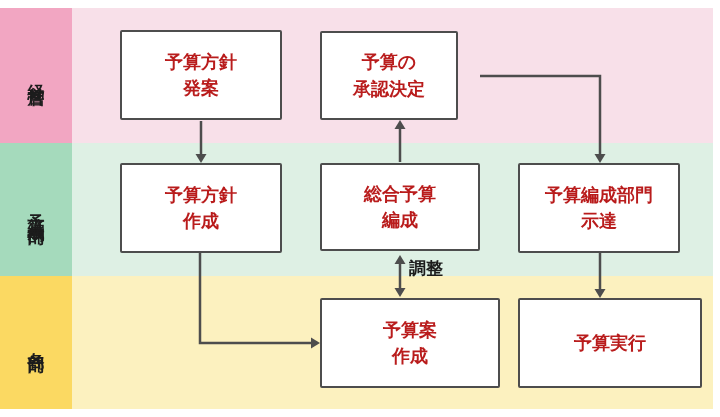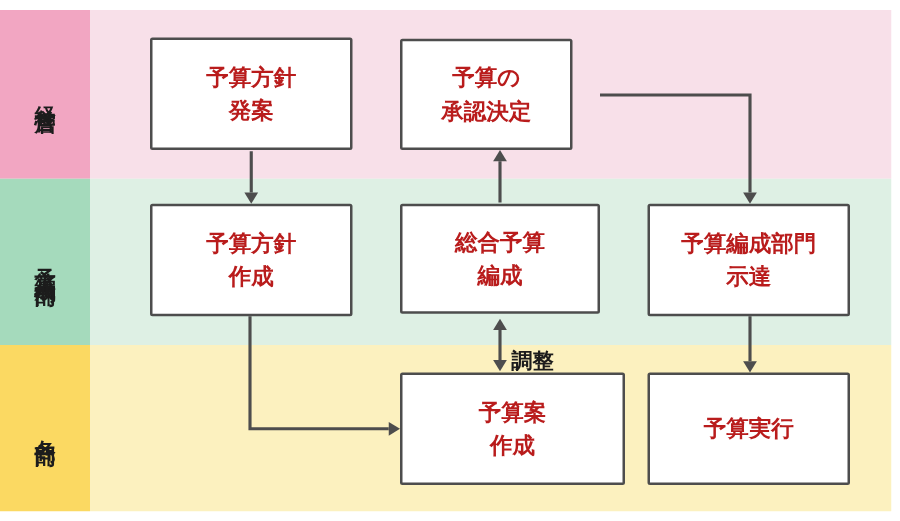--- a/index.html
+++ b/index.html
@@ -58,21 +58,21 @@
     line-height: 1.45;
     color: #b91c1c;
     white-space: pre-line;
   }
   .n-propose { left: 120px; top: 30px;  width: 162px; height: 90px; }
   .n-approve { left: 320px; top: 31px;  width: 138px; height: 89px; }
   .n-policy  { left: 120px; top: 163px; width: 162px; height: 90px; }
   .n-compile { left: 320px; top: 163px; width: 160px; height: 88px; }
   .n-notify  { left: 518px; top: 163px; width: 162px; height: 90px; }
   .n-draft   { left: 320px; top: 298px; width: 180px; height: 90px; }
-  .n-execute { left: 518px; top: 298px; width: 162px; height: 90px; }
+  .n-execute { left: 518px; top: 298px; width: 184px; height: 90px; }
 
   
   .edges {
     position: absolute;
     left: 0; top: 0;
     width: 720px; height: 417px;
     pointer-events: none;
   }
   .edges path, .edges line, .edges polyline {
     fill: none;
@@ -81,21 +81,20 @@
   }
   .edges polygon { fill: #4d4d4d; stroke: none; }
 
   .edge-label {
     position: absolute;
     left: 409px; top: 260px;
     font-weight: 700;
     font-size: 17px;
     color: #1c1c1c;
     line-height: 1;
-    margin-top: 20px;
   }
 </style>
 </head>
 <body>
 
 <div class="stage">
 
   <div class="lane lane-1">
     <div class="lane-label" style="background-color: rgb(242, 166, 194);">
       <span>経営層</span>

